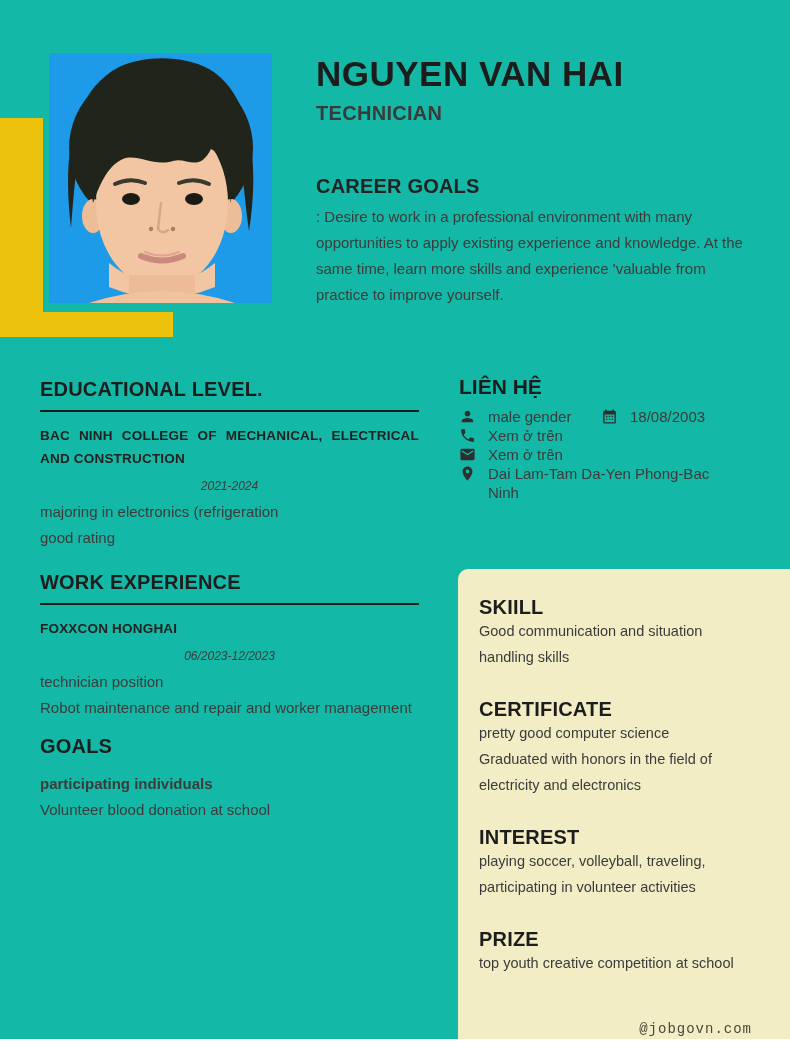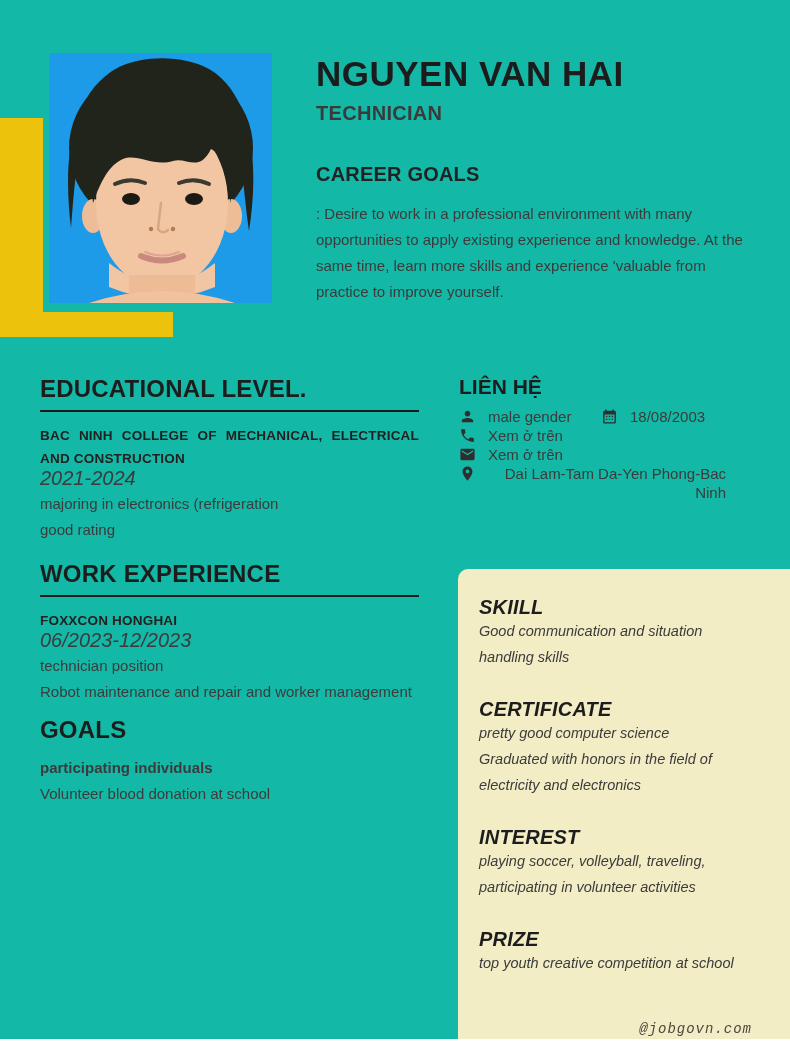--- a/index.html
+++ b/index.html
@@ -17,49 +17,49 @@
   .accent-h { position: absolute; left: 0; top: 312px; width: 173px; height: 25px; }
 
   
   .photo { position: absolute; left: 49px; top: 53px; width: 223px; height: 250px; overflow: hidden; }
   .photo svg { display: block; }
 
   
   .header-block { position: absolute; left: 316px; top: 56px; width: 446px; }
   .name { font-size: 35px; font-weight: 700; color: #1c1c1c; letter-spacing: 0.5px; line-height: 36px; }
   .job-title { margin-top: 10px; font-size: 20px; font-weight: 700; color: #3a3a3a; letter-spacing: 0.3px; }
-  .goals-heading { margin-top: 38px; font-size: 20px; font-weight: 700; color: #222222; letter-spacing: 0.2px; }
-  .goals-text { margin-top: 15px; font-size: 15px; line-height: 26px; color: #3b3b3b; width: 442px; }
+  .goals-heading { margin-top: 50px; font-size: 20px; font-weight: 700; color: #222222; letter-spacing: 0.2px; }
+  .goals-text { margin-top: 6px; font-size: 15px; line-height: 26px; color: #3b3b3b; width: 442px; }
 
   
   .left-col { position: absolute; left: 40px; top: 378px; width: 379px; }
-  .section-heading { font-size: 24px; font-weight: 700; color: #1d1d1d; letter-spacing: 0.2px; line-height: 22px; }
+  .section-heading { font-size: 20px; font-weight: 700; color: #1d1d1d; letter-spacing: 0.2px; line-height: 22px; }
   .rule { border: none; border-top: 2px solid #1c1c1c; margin-top: 10px; width: 100%; }
   .subhead { margin-top: 12px; font-size: 13.5px; font-weight: 700; color: #212121; line-height: 23px; text-align: justify; letter-spacing: 0.2px; }
-  .date-line { font-size: 20px; font-style: italic; color: #3b3b3b; line-height: 16px; }
+  .date-line { margin-top: 8px; font-size: 12px; font-style: italic; color: #3b3b3b; line-height: 16px; text-align: center; }
   .body-line { margin-top: 10px; font-size: 15px; color: #3b3b3b; line-height: 16px; }
   .gap-section { margin-top: 25px; }
   .gap-list { margin-top: 19px; }
 
   
   .contact { position: absolute; left: 459px; top: 375px; width: 331px; }
   .contact-heading { font-size: 21px; font-weight: 700; color: #1d1d1d; line-height: 23px; }
-  .contact-rows { margin-top: 9px; text-align: right; }
+  .contact-rows { margin-top: 9px; }
   .contact-row { display: flex; align-items: flex-start; }
   .contact-row:first-child { margin-top: 0; }
   .contact-pair { display: flex; align-items: flex-start; }
   .pair-first { width: 142px; }
   .c-icon { width: 17px; height: 17px; flex: 0 0 17px; margin-top: 1px; }
   .c-icon svg { display: block; }
   .c-text { margin-left: 12px; font-size: 15px; color: #3b3b3b; line-height: 19px; }
   .addr-text { max-width: 238px; }
 
   
   .panel { position: absolute; left: 458px; top: 569px; width: 332px; height: 480px;
-           border-radius: 10px 0 0 0; padding: 27px 56px 16px 21px; font-style: italic; }
+           border-radius: 10px 0 0 0; padding: 27px 56px 16px 21px; }
   .panel-heading { font-size: 20px; font-weight: 700; color: #1d1d1d; letter-spacing: 0.2px; line-height: 22px; margin-top: 28px; }
   .panel-heading:first-child { margin-top: 0; }
   .panel-text { font-size: 14.5px; line-height: 26px; color: #3b3b3b; }
   .watermark { position: absolute; right: 38px; bottom: 12px;
                font-family: "Liberation Mono", "DejaVu Sans Mono", monospace;
                font-size: 14px; letter-spacing: 1px; color: #4c483c; }
 </style>
 </head>
 <body>
 

